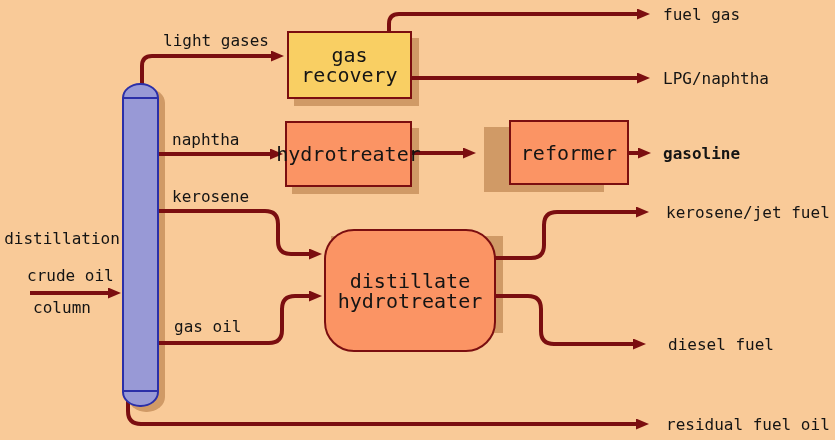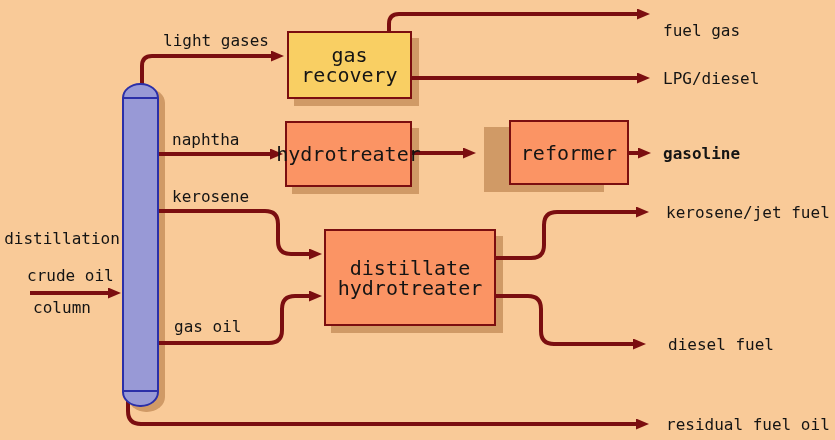--- a/index.html
+++ b/index.html
@@ -84,36 +84,36 @@
 
   <div class="unit yellow" style="left:287px;top:31px;width:125px;height:68px;">
     <span>gas recovery</span>
   </div>
   <div class="unit orange" style="left:285px;top:121px;width:127px;height:66px;">
     <span>hydrotreater</span>
   </div>
   <div class="unit orange" style="left:477px;top:120px;width:120px;height:65px;margin-left:32px;">
     <span>reformer</span>
   </div>
-  <div class="unit orange" style="left:324px;top:229px;width:172px;height:97px;">
+  <div class="unit orange" style="left:324px;top:229px;width:172px;height:123px;border-radius:30px;">
     <span>
       <span>distillate</span><br>
       <span>hydrotreater</span>
     </span>
   </div>
 
   <div class="lbl center" style="left:2px;top:196px;width:120px;">
     <div>distillation</div>
     <div style="margin-top:18px;">column</div>
   </div>
   <div class="lbl" style="left:27px;top:267px;">crude oil</div>
   <div class="lbl" style="left:163px;top:32px;">light gases</div>
   <div class="lbl" style="left:172px;top:131px;">naphtha</div>
   <div class="lbl" style="left:172px;top:188px;">kerosene</div>
   <div class="lbl" style="left:174px;top:318px;">gas oil</div>
-  <div class="lbl" style="left:663px;top:6px;margin-top:16px;">fuel gas</div>
-  <div class="lbl" style="left:663px;top:70px;">LPG/diesel</div>
+  <div class="lbl" style="left:663px;top:6px;">fuel gas</div>
+  <div class="lbl" style="left:663px;top:70px;">LPG/naphtha</div>
   <div class="lbl" style="left:663px;top:145px;font-weight:bold;">gasoline</div>
   <div class="lbl" style="left:666px;top:204px;">kerosene/jet fuel</div>
   <div class="lbl" style="left:668px;top:336px;">diesel fuel</div>
   <div class="lbl" style="left:666px;top:416px;text-align:right;">residual fuel oil</div>
 
 </div>
 
 </body></html>

